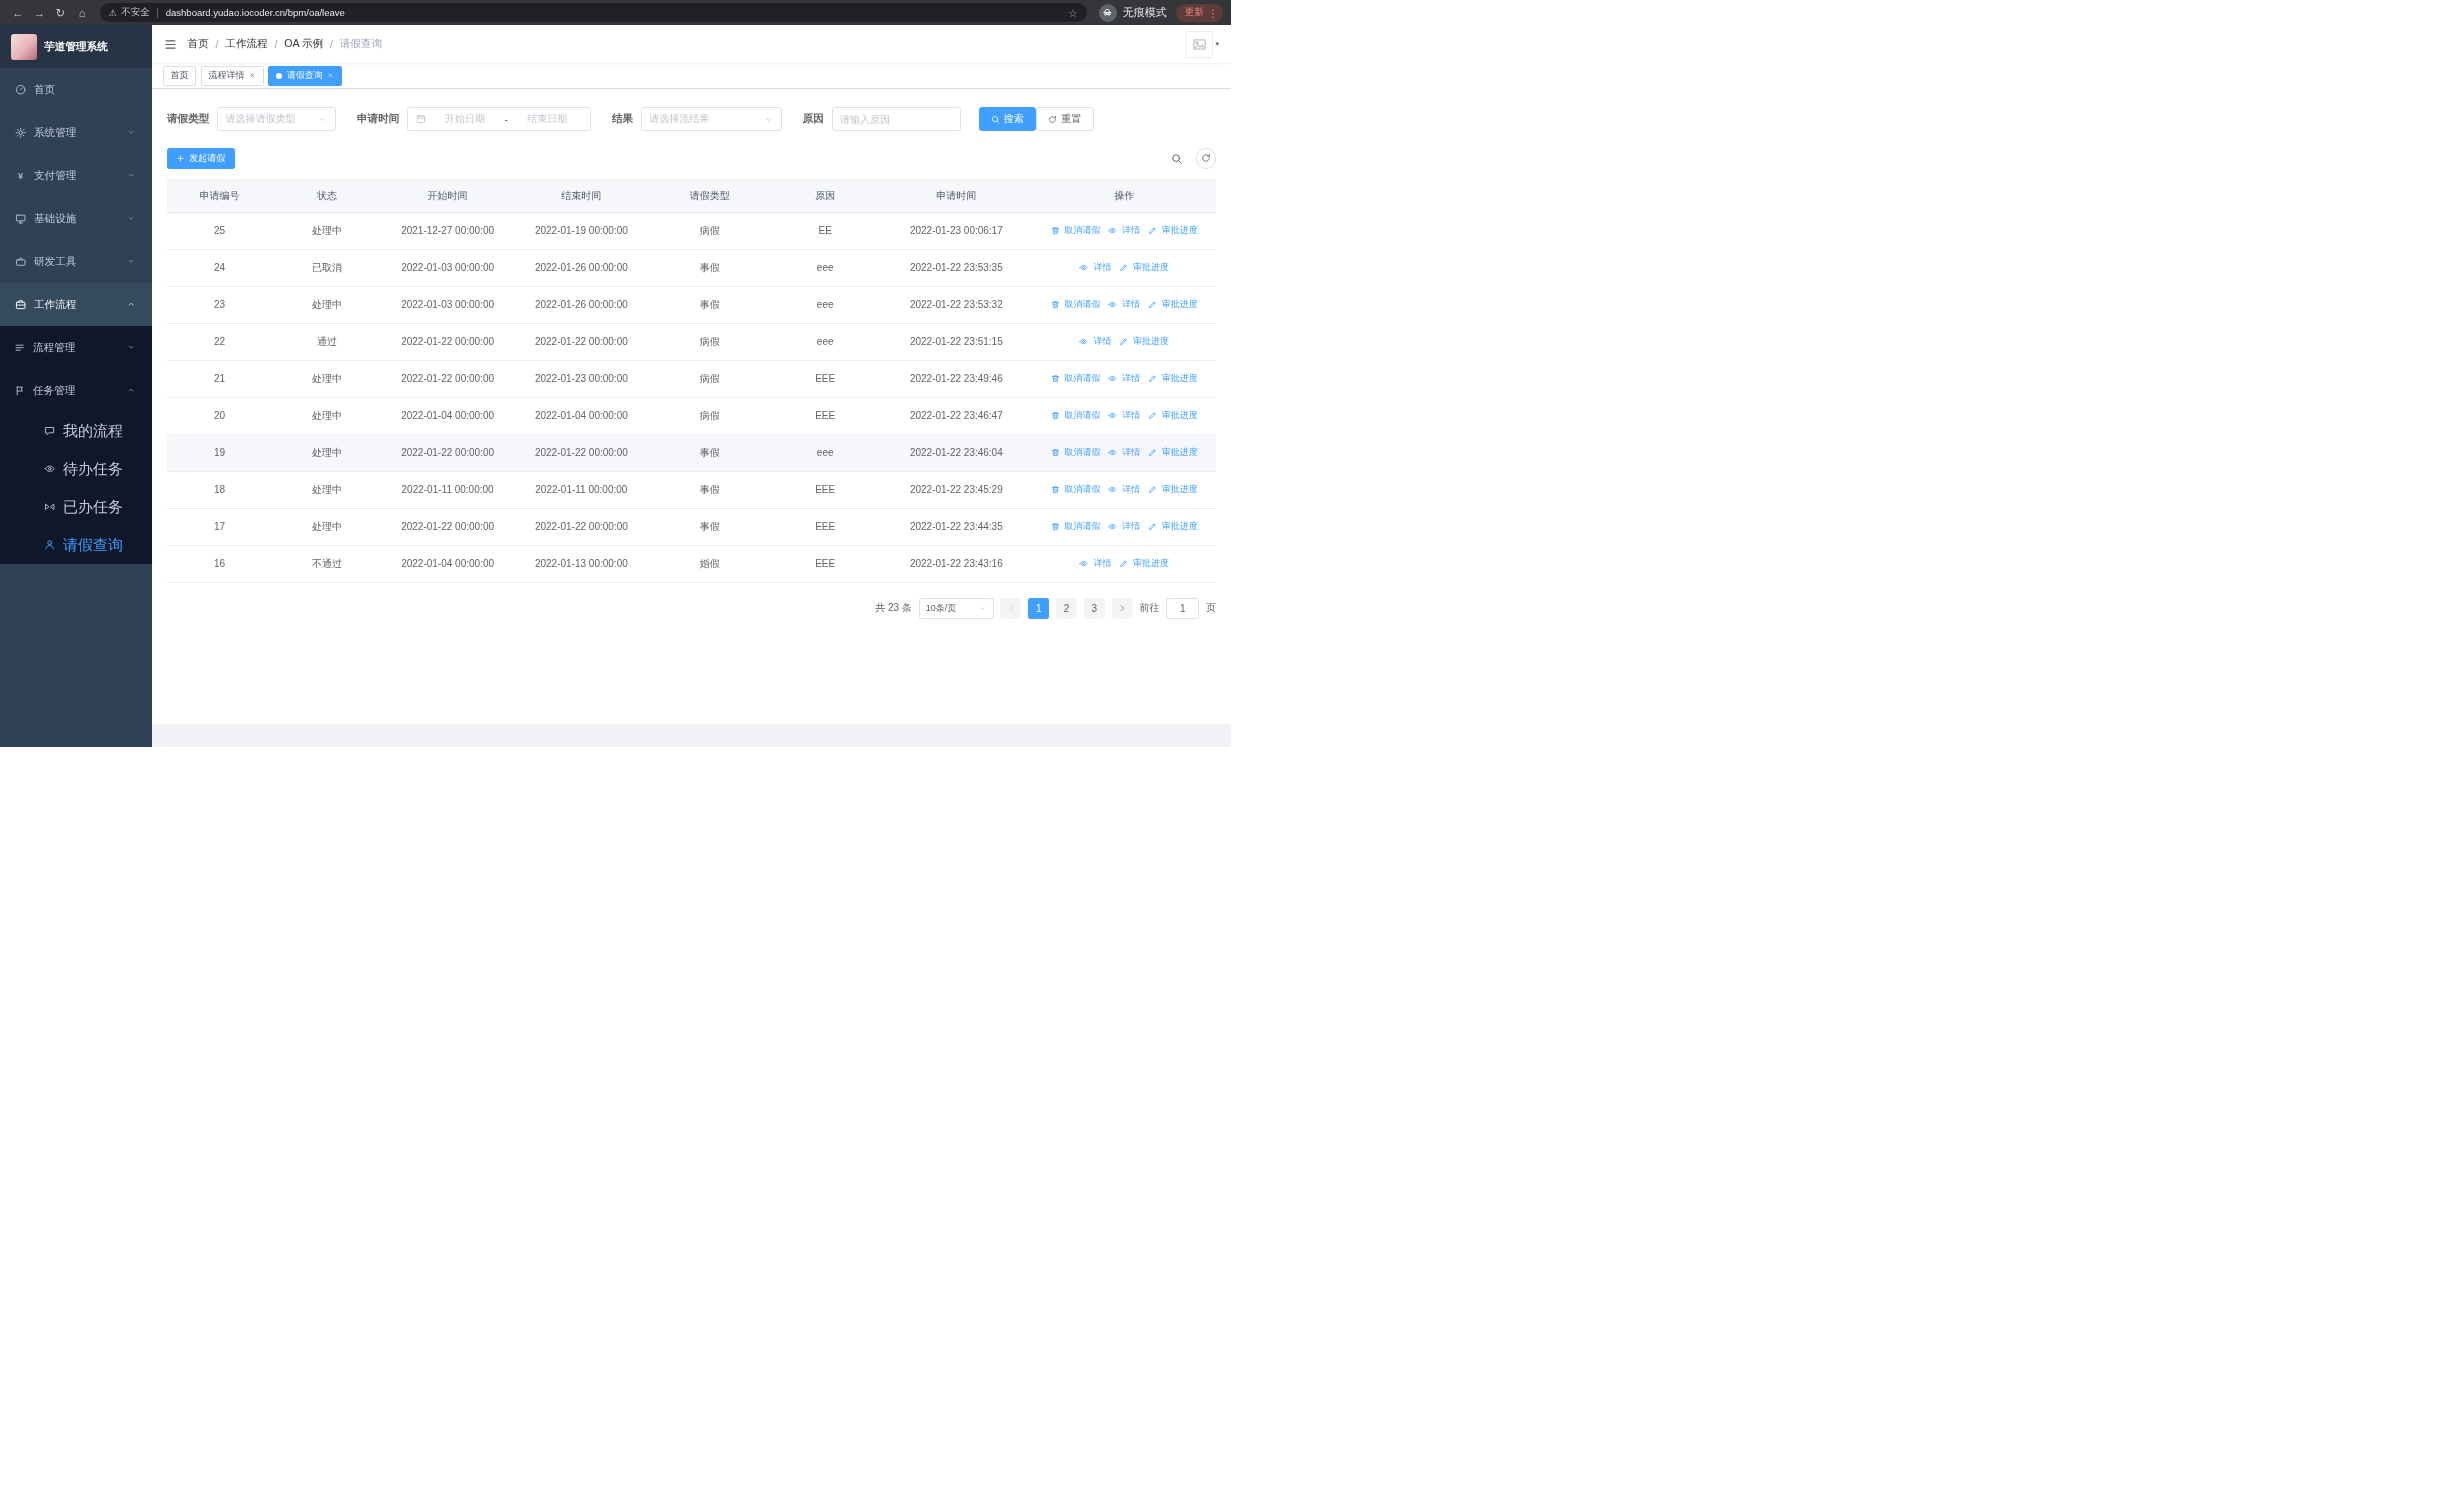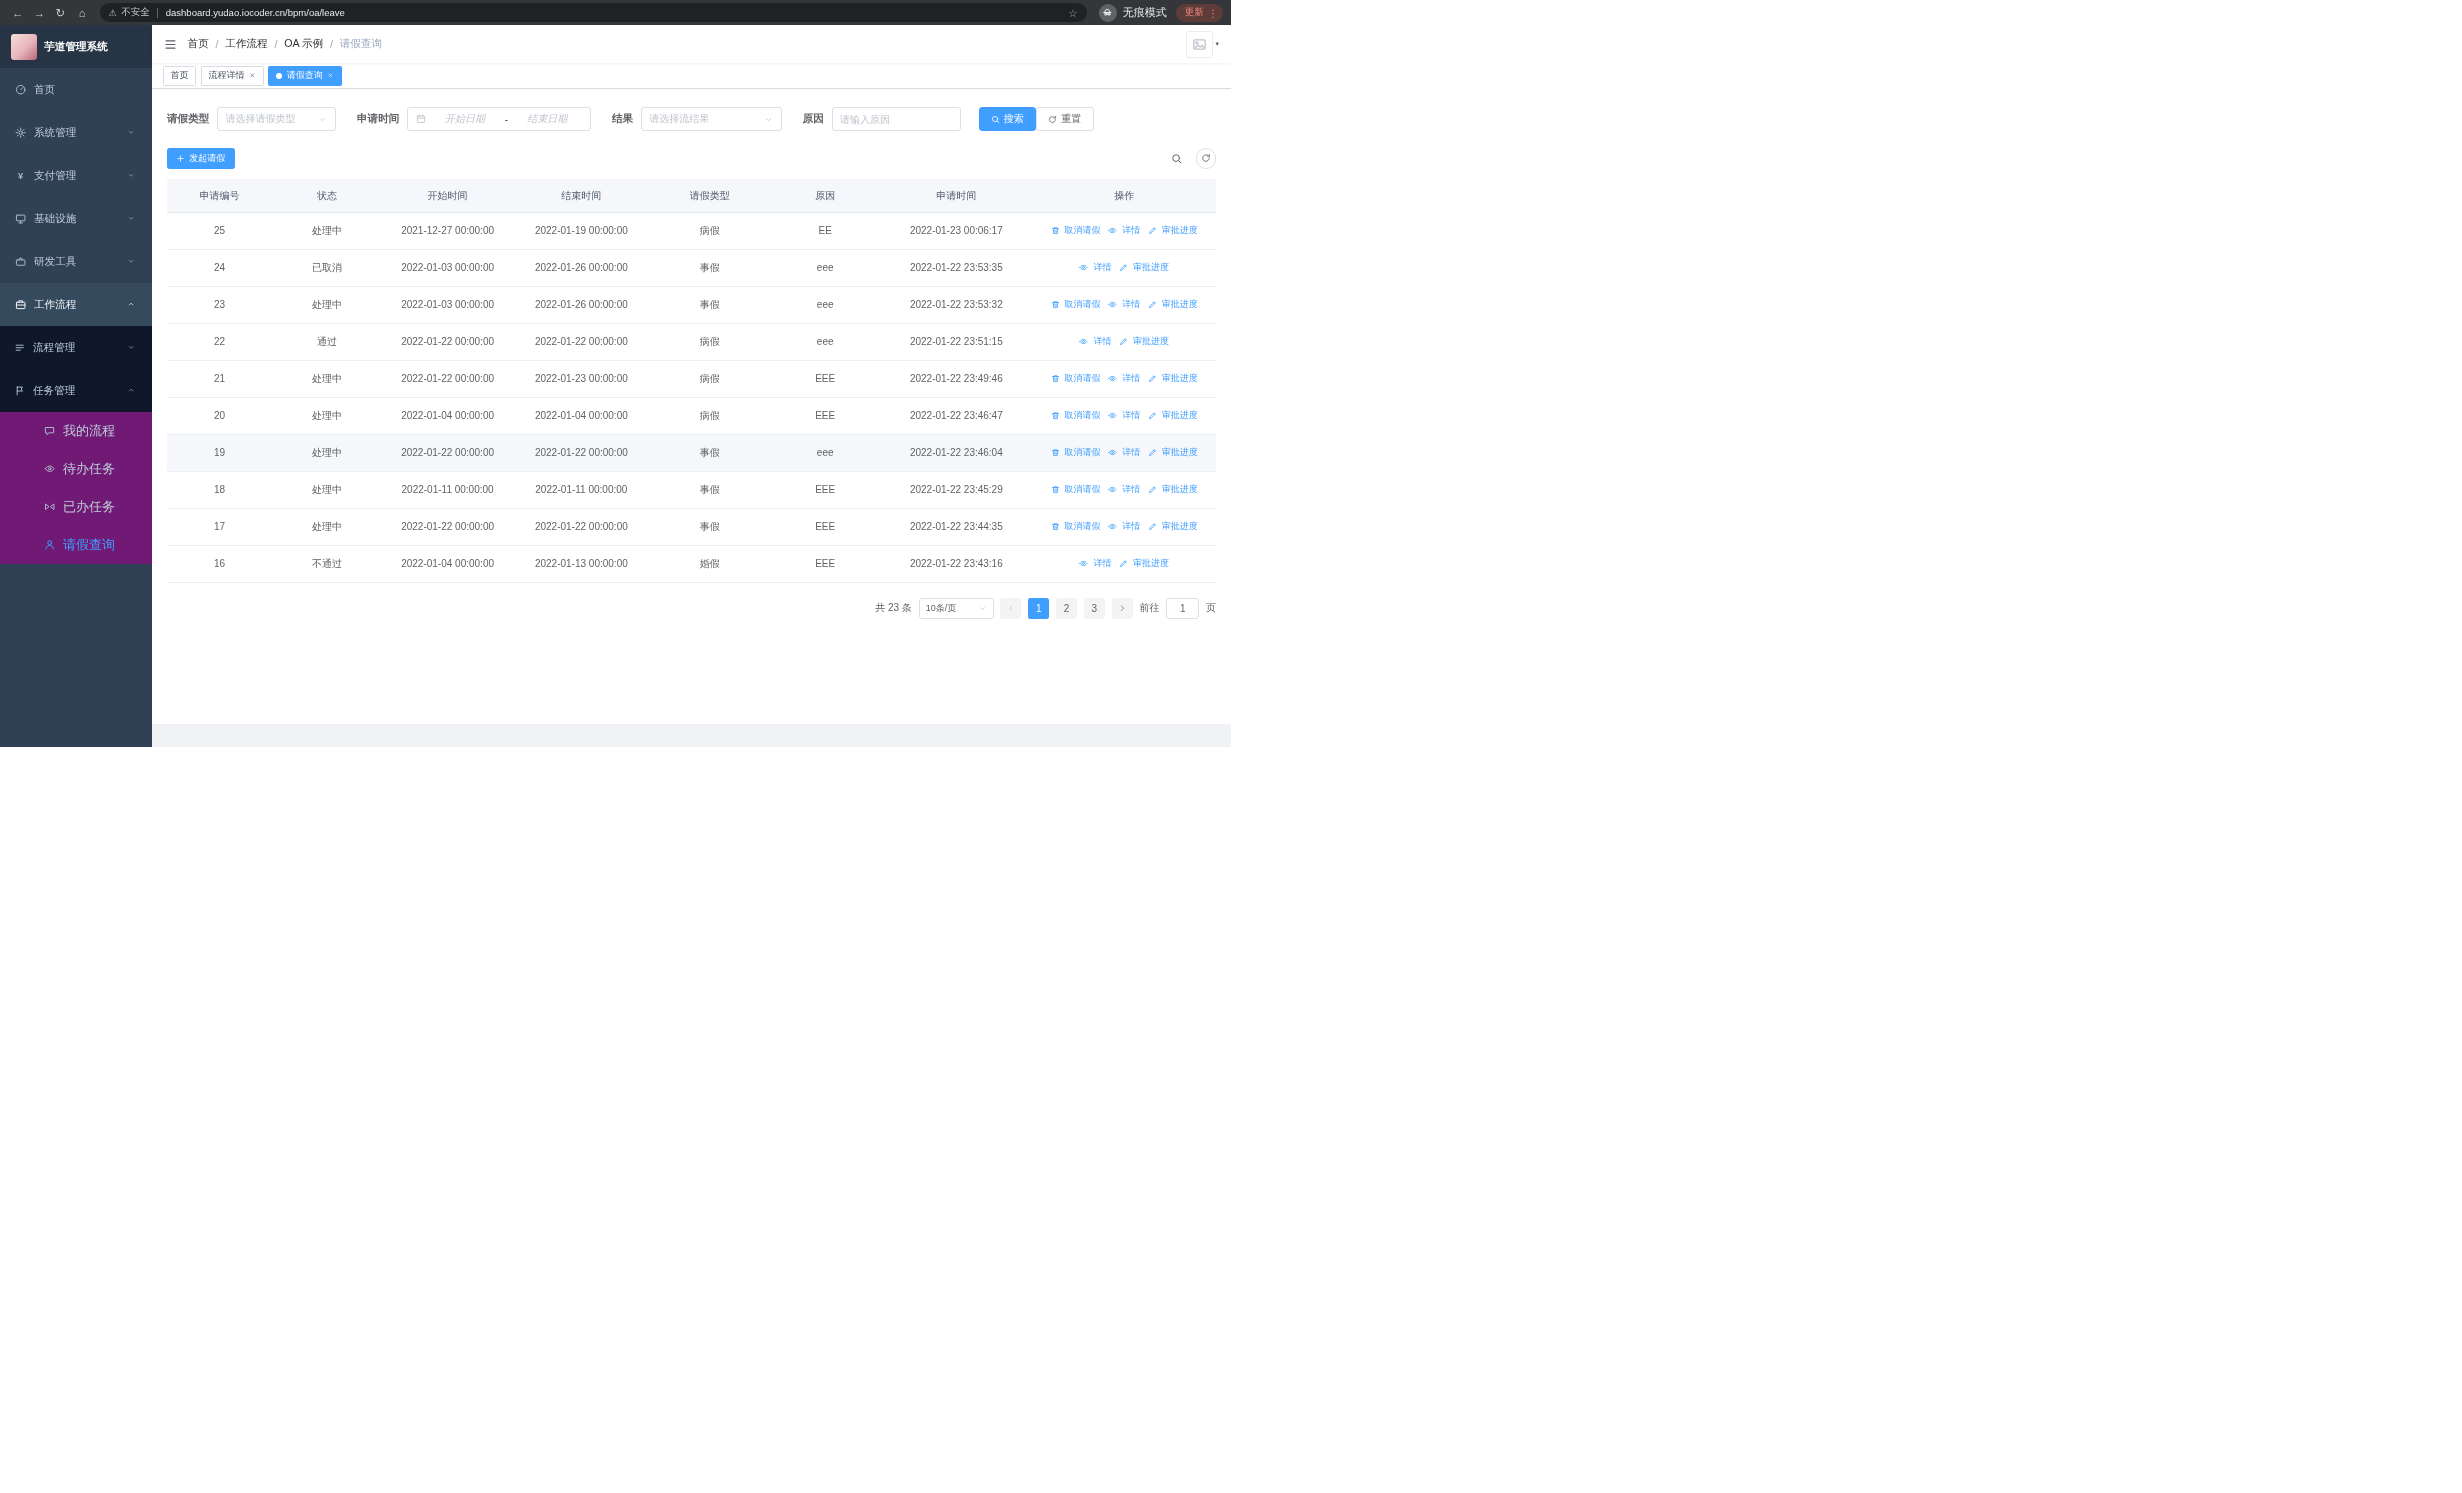--- a/index.html
+++ b/index.html
@@ -27,21 +27,21 @@
   .sidebar{width:152px;background:#304156;flex-shrink:0;display:flex;flex-direction:column;}
   .logo-row{height:43px;display:flex;align-items:center;gap:7.6px;padding:0 10.6px;background:#263445;cursor:pointer;}
   .logo-img{width:26px;height:26px;border-radius:3px;background:linear-gradient(135deg,#f5e0d8 0%,#e8b4bc 55%,#b86778 100%);flex-shrink:0;}
   .logo-title{color:#fff;font-size:10.6px;font-weight:700;white-space:nowrap;}
   #side-menu{flex:1;}
   .mi{display:flex;align-items:center;height:43px;padding:0 9px 0 15px;color:#bfcbd9;font-size:10.6px;cursor:pointer;}
   .mi .ico{font-size:11.4px;margin-right:7.6px;color:#aab8c9;}
   .mi .mi-label{white-space:nowrap;}
   .mi .chev{margin-left:auto;font-size:8.4px;color:#96a4b5;}
   .mi.lv2{background:#0f172a;padding-left:14px;}
-  .mi.lv3{background:#701a75;height:38px;padding-left:44px;font-size:13px;}
+  .mi.lv3{background:#0f172a;height:38px;padding-left:44px;font-size:15px;}
   .mi.active-parent{background:#364a5e;color:#f0f4f9;}
   .mi.active-parent .ico{color:#f0f4f9;}
   .mi.active{color:#409EFF;}
   .mi.active .ico{color:#409EFF;}
 
   .main{flex:1;display:flex;flex-direction:column;background:#fff;min-width:0;}
   .navbar{height:38px;display:flex;align-items:center;padding:0 12px;background:#fff;box-shadow:0 0.8px 3px rgba(0,21,41,.08);position:relative;z-index:2;}
   .hamburger{font-size:13px;color:#5a5e66;cursor:pointer;display:flex;margin-right:10.6px;}
   .breadcrumb{font-size:10.6px;display:flex;align-items:center;}
   .bc-item{color:#303133;cursor:pointer;white-space:nowrap;}
@@ -59,21 +59,21 @@
   .tag-dot{width:6px;height:6px;border-radius:50%;background:#fff;margin-right:4.6px;display:inline-block;}
   .tag .tag-close{margin-left:4.6px;font-size:6.8px;}
 
   .content{flex:1;padding:10.6px 15px 0;background:#fff;min-height:0;}
   .filters{display:flex;align-items:center;margin-top:7.6px;font-size:10.6px;color:#606266;}
   .f-label{font-weight:700;margin-right:7.6px;white-space:nowrap;}
   .ctl{height:24px;border:0.8px solid #dcdfe6;border-radius:3px;background:#fff;display:flex;align-items:center;font-size:10px;}
   .sel{justify-content:space-between;padding:0 7.6px;cursor:pointer;}
   .w180{width:119px;margin-right:21px;}
   .w185{width:141px;margin-right:21px;}
-  .daterange{width:184px;padding:0 7.6px;margin-right:21px;gap:3px;font-style:italic;}
+  .daterange{width:184px;padding:0 7.6px;margin-right:21px;gap:3px;}
   .ph{color:#bfc4cc;white-space:nowrap;}
   .dr-ph{flex:1;text-align:center;color:#bfc4cc;white-space:nowrap;}
   .sel-caret{color:#c0c4cc;font-size:9px;}
   .cal{color:#c0c4cc;font-size:10px;margin-right:1.5px;}
   .range-sep{color:#606266;margin:0 1.5px;}
   input.inp{width:129px;height:24px;border:0.8px solid #dcdfe6;border-radius:3px;padding:0 7.6px;font-size:10px;color:#606266;outline:none;font-family:inherit;margin-right:18px;background:#fff;}
   input.inp::placeholder{color:#bfc4cc;}
   .btn{height:24px;display:inline-flex;align-items:center;gap:3.8px;padding:0 11.4px;border-radius:3px;font-size:10px;cursor:pointer;border:0.8px solid #dcdfe6;background:#fff;color:#606266;font-family:inherit;white-space:nowrap;}
   .btn .ico{font-size:9px;}
   .btn.primary{background:#409EFF;border-color:#409EFF;color:#fff;}

